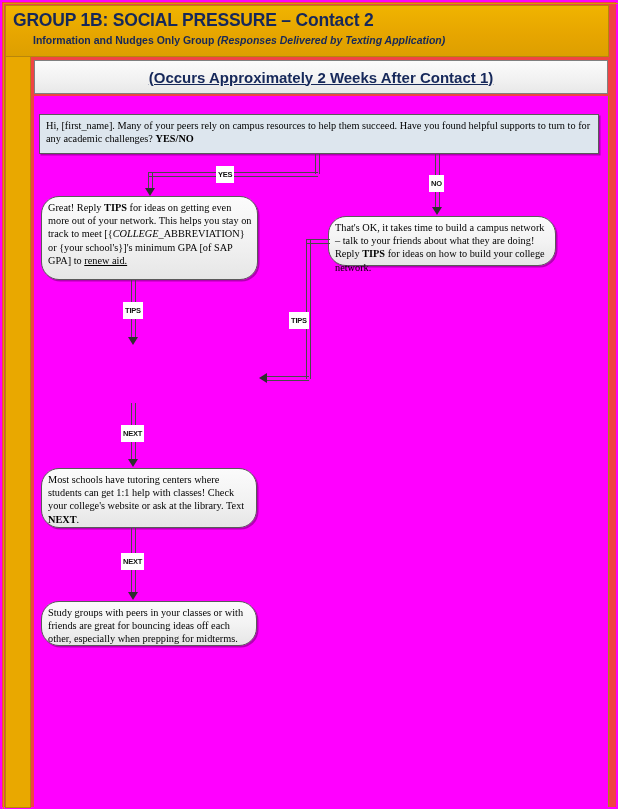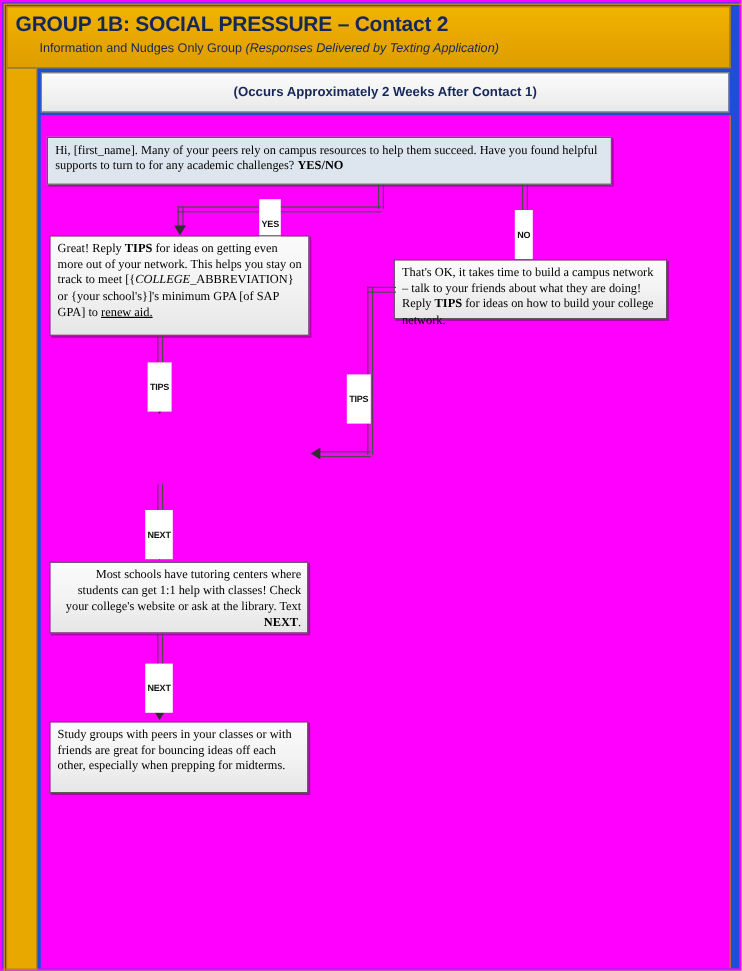--- a/index.html
+++ b/index.html
@@ -13,21 +13,21 @@
     font-family: "Liberation Sans", sans-serif;
     overflow: hidden;
   }
 
   
   #page {
     position: relative;
     width: 618px;
     height: 809px;
     box-sizing: border-box;
-    background: #1d4ed8;
+    background: #ef4444;
     border: 2px solid #ff00ff;
   }
   #page-inner-border {
     position: absolute;
     left: 1px; top: 1px;
     width: 616px; height: 807px;
     box-sizing: border-box;
     border: 1px solid #d79b00;
     pointer-events: none;
   }
@@ -61,21 +61,21 @@
   .header-title {
     font-size: 17.5px;
     font-weight: bold;
     letter-spacing: -0.2px;
     line-height: 21px;
     color: #16285a;
     white-space: nowrap;
   }
   .header-sub {
     font-size: 10.5px;
-    font-weight: normal;
+    font-weight: bold;
     line-height: 14px;
     margin-top: 2px;
     color: #16285a;
     white-space: nowrap;
     padding-left: 20px;
   }
   .header-sub .ital { font-style: italic; }
 
   
   .subtitle-bar {
@@ -85,24 +85,25 @@
     width: 574px;
     height: 34px;
     box-sizing: border-box;
     background: linear-gradient(180deg,#fbfbfb 0%, #f2f2f2 55%, #e8e8e8 100%);
     border: 1px solid #808080;
     display: flex;
     align-items: center;
     justify-content: center;
   }
   .subtitle-text {
-    font-size: 11px;
+    font-size: 15px;
     font-weight: bold;
     color: #16285a;
     white-space: nowrap;
+    text-decoration: underline;
   }
 
   
   .canvas {
     position: absolute;
     left: 32px;
     top: 94px;
     width: 574px;
     height: 711px;
     background: #ff00ff;
@@ -117,32 +118,33 @@
     border: 1px solid #5a5a5a;
     box-shadow: 1.5px 1.5px 0 rgba(0,0,0,0.30);
     font-size: 10.3px;
     line-height: 13.2px;
     color: #000000;
     padding: 4px 5px 3px 6px;
     font-family: "Liberation Serif", serif;
   }
   .node.grey {
     background: linear-gradient(180deg,#fbfbfb 0%, #f3f3f3 50%, #e6e6e6 100%);
+    border-radius: 18px;
   }
   .node b { font-weight: bold; }
   .node i { font-style: italic; }
   .node .ul { text-decoration: underline; }
 
   
-  #node-intro      { left: 5px;   top: 18px;  width: 471px; height: 40px; }
+  #node-intro      { left: 5px;   top: 18px;  width: 560px; height: 40px; }
   #node-yes-tips   { left: 7px;   top: 100px; width: 217px; height: 84px; }
   #node-no-network { left: 294px; top: 120px; width: 228px; height: 50px; }
   #node-office     { left: 7px;   top: 250px; width: 216px; height: 57px; }
-  #node-tutoring   { left: 7px;   top: 372px; width: 216px; height: 60px; text-align: right; }
-  #node-study      { left: 7px;   top: 505px; width: 216px; height: 60px; }
+  #node-tutoring   { left: 7px;   top: 372px; width: 216px; height: 60px; }
+  #node-study      { left: 7px;   top: 505px; width: 216px; height: 45px; }
 
   
   .conn {
     position: absolute;
     background: transparent;
   }
   .conn.v {
     border-left: 1px solid #4a4a4a;
     border-right: 1px solid #4a4a4a;
     width: 3px;
@@ -172,21 +174,21 @@
   
   .edge-label {
     position: absolute;
     background: #ffffff;
     border: none;
     font-family: "Liberation Sans", sans-serif;
     font-size: 7.5px;
     font-weight: bold;
     color: #111111;
     line-height: 11px;
-    padding: 15px 2px;
+    padding: 3px 2px;
     letter-spacing: -0.2px;
     white-space: nowrap;
   }
 </style>
 </head>
 <body>
 
 <div id="page">
 
   <div id="page-inner-border"></div>

